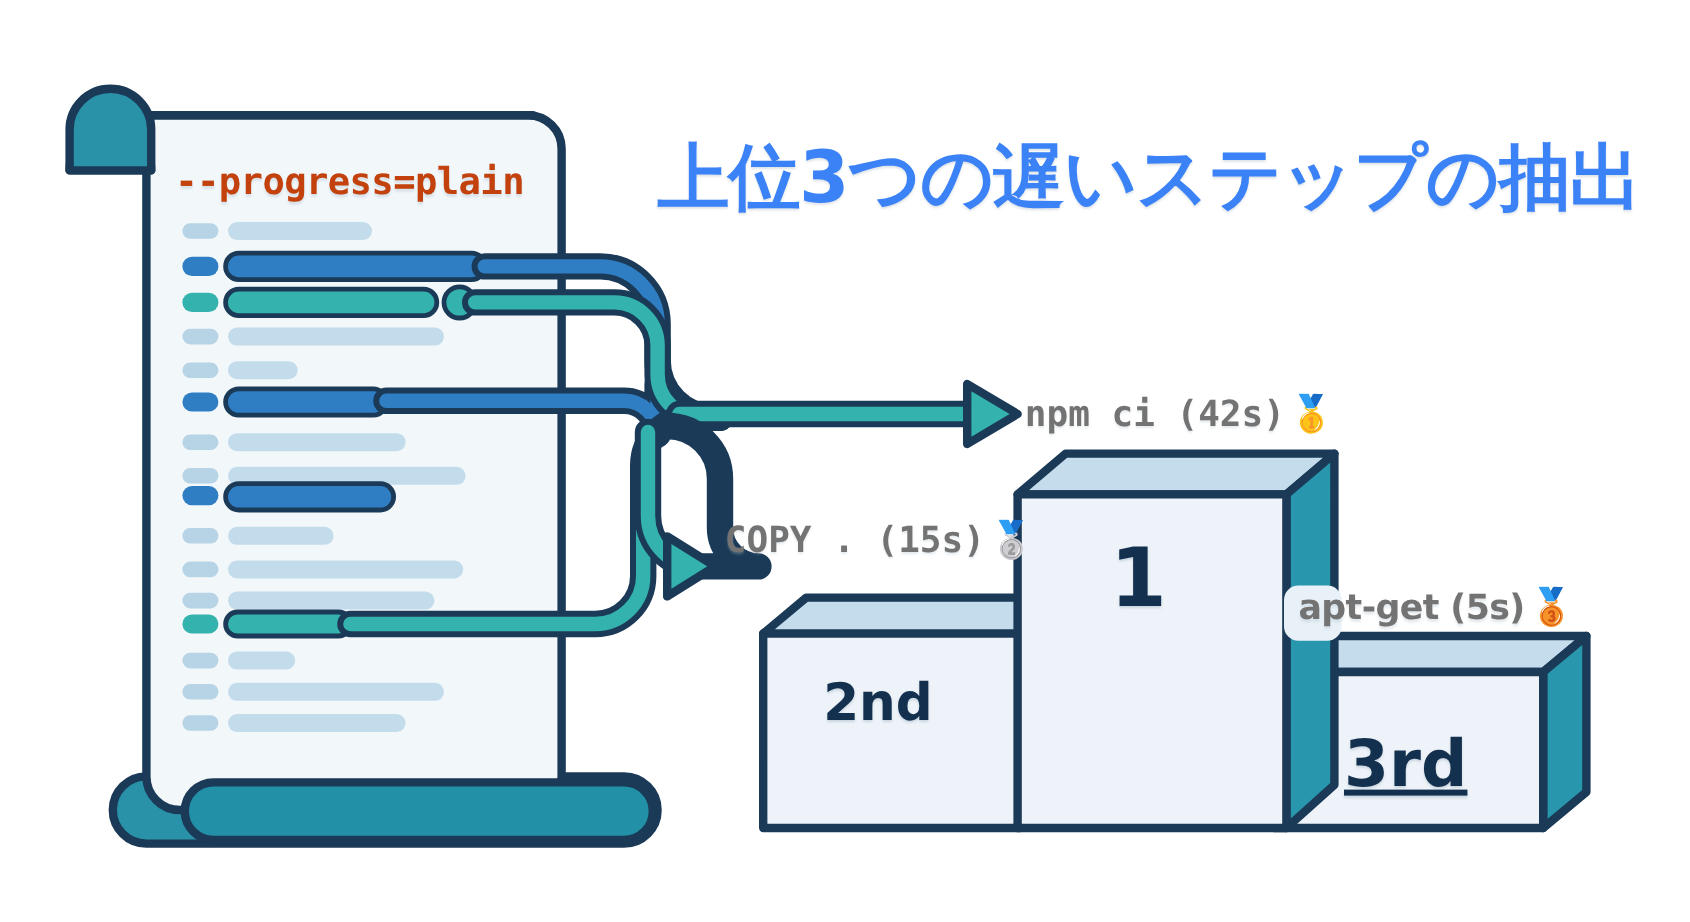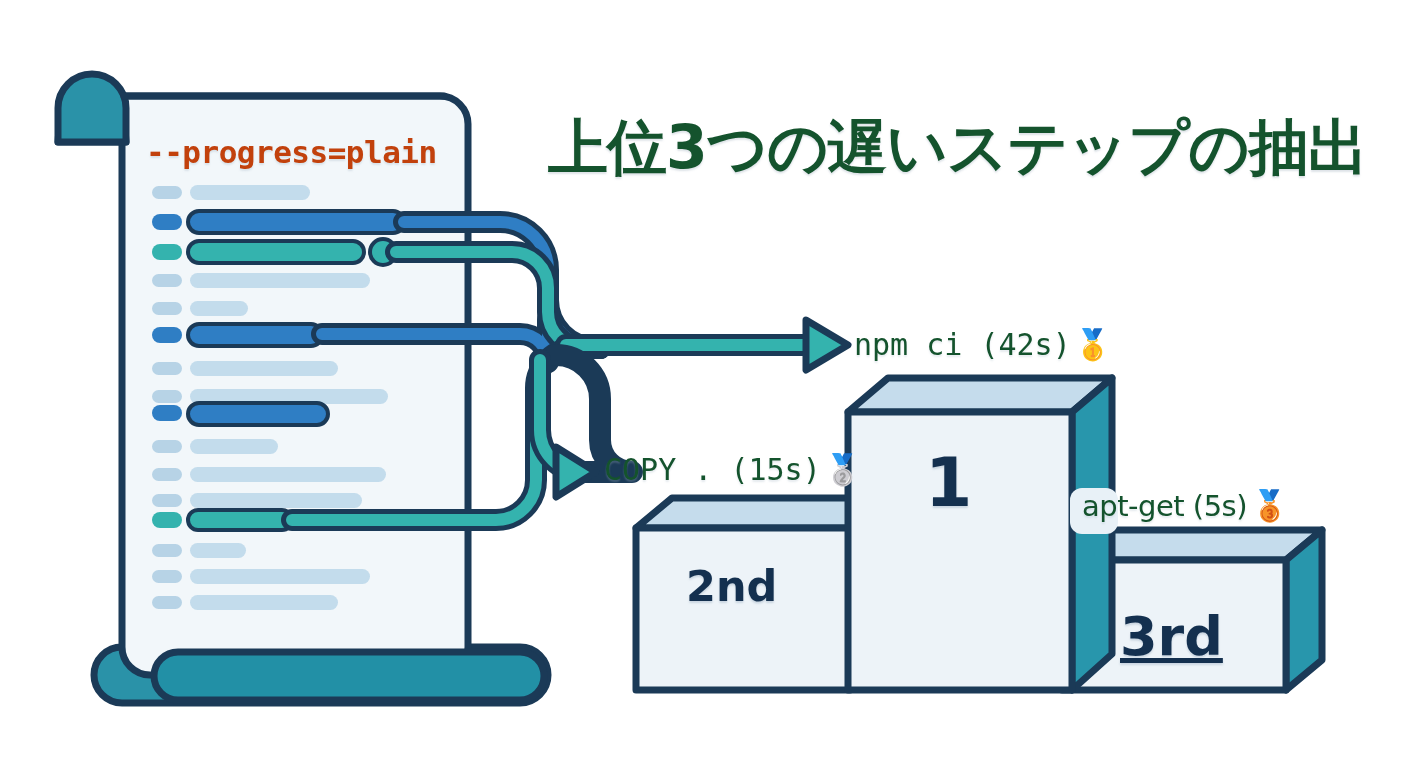--- a/index.html
+++ b/index.html
@@ -26,54 +26,54 @@
   }
   .title {
     position: absolute;
     left: 548px;
     top: 108px;
     width: 820px;
     font-family: "DejaVu Sans", "Liberation Sans", sans-serif;
     font-size: 60px;
     font-weight: 700;
     letter-spacing: -1px;
-    color: #14532d;
+    color: #3b82f6;
     white-space: nowrap;
     text-shadow: 0 2px 2px rgba(160,175,190,0.35);
   }
   .scroll-header {
     position: absolute;
     left: 146px;
     top: 122px;
     font-family: "DejaVu Sans Mono", "Liberation Mono", monospace;
     font-size: 31px;
     font-weight: 700;
     color: #c2410c;
     letter-spacing: -0.5px;
     white-space: nowrap;
     text-shadow: 0 2px 2px rgba(170,185,200,0.35);
     margin-top: 12px;
   }
   .arrow-label {
     position: absolute;
     font-family: "DejaVu Sans Mono", "Liberation Mono", monospace;
     font-size: 30px;
-    font-weight: 400;
-    color: #14532d;
+    font-weight: 700;
+    color: #737373;
     white-space: nowrap;
     text-shadow: 0 2px 2px rgba(170,185,200,0.3);
   }
   .arrow-label .medal {
     font-family: "DejaVu Sans", sans-serif;
     font-size: 30px;
     text-shadow: none;
     margin-left: 4px;
   }
   #label-npm  { left: 854px; top: 327px; }
-  #label-copy { left: 604px; top: 452px; }
+  #label-copy { left: 604px; top: 432px; }
   #label-apt  {
     left: 1082px; top: 488px;
     font-family: "DejaVu Sans", "Liberation Sans", sans-serif;
     font-size: 29px;
     letter-spacing: -0.5px;
   }
   .chip {
     position: absolute;
     left: 1070px;
     top: 488px;

